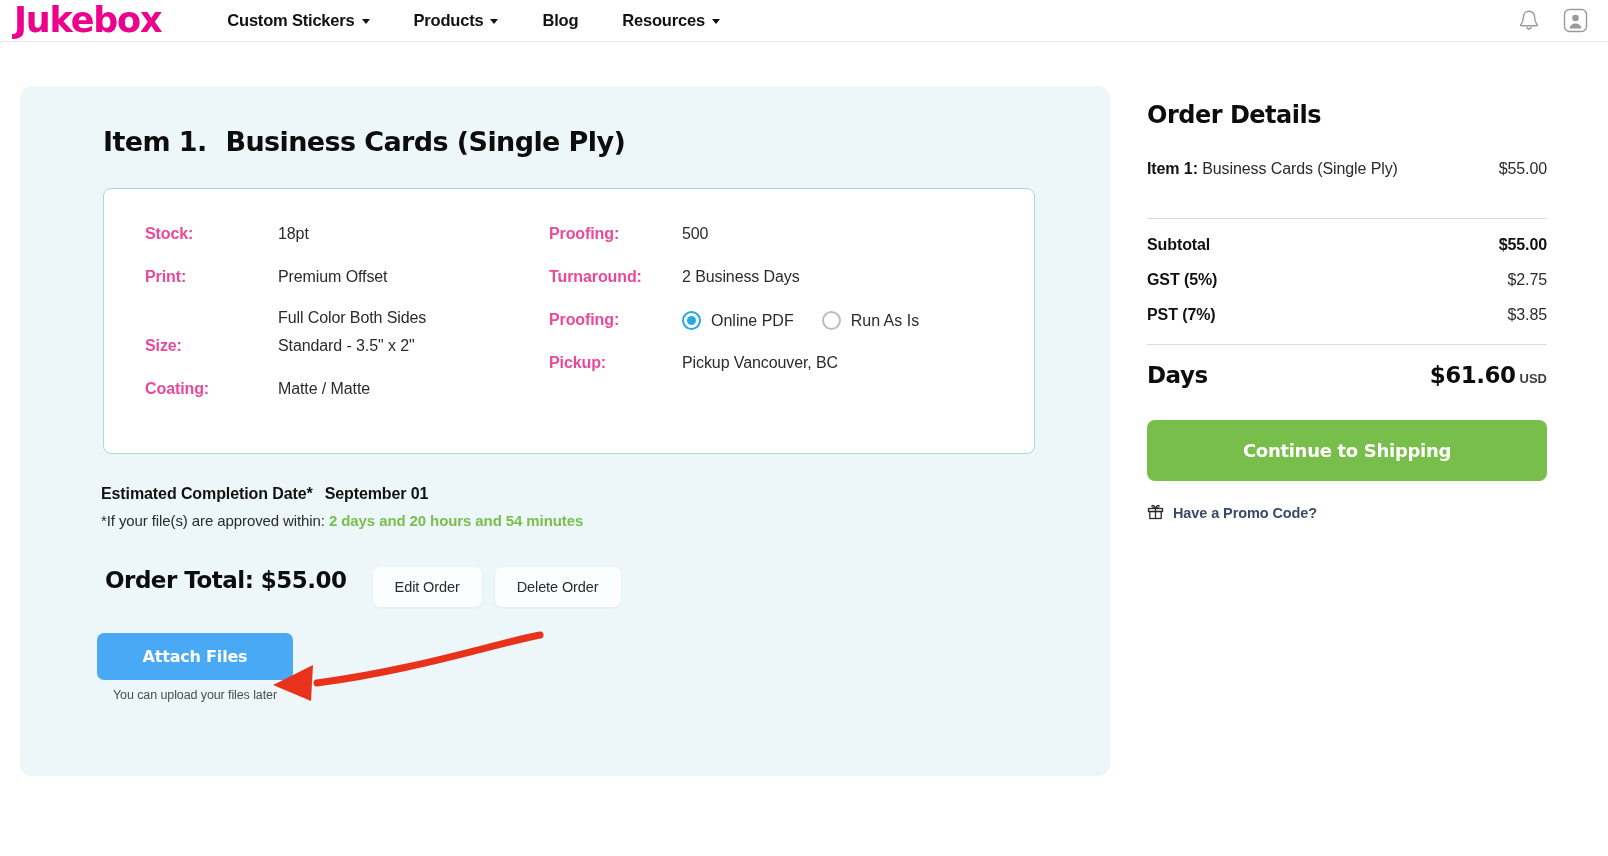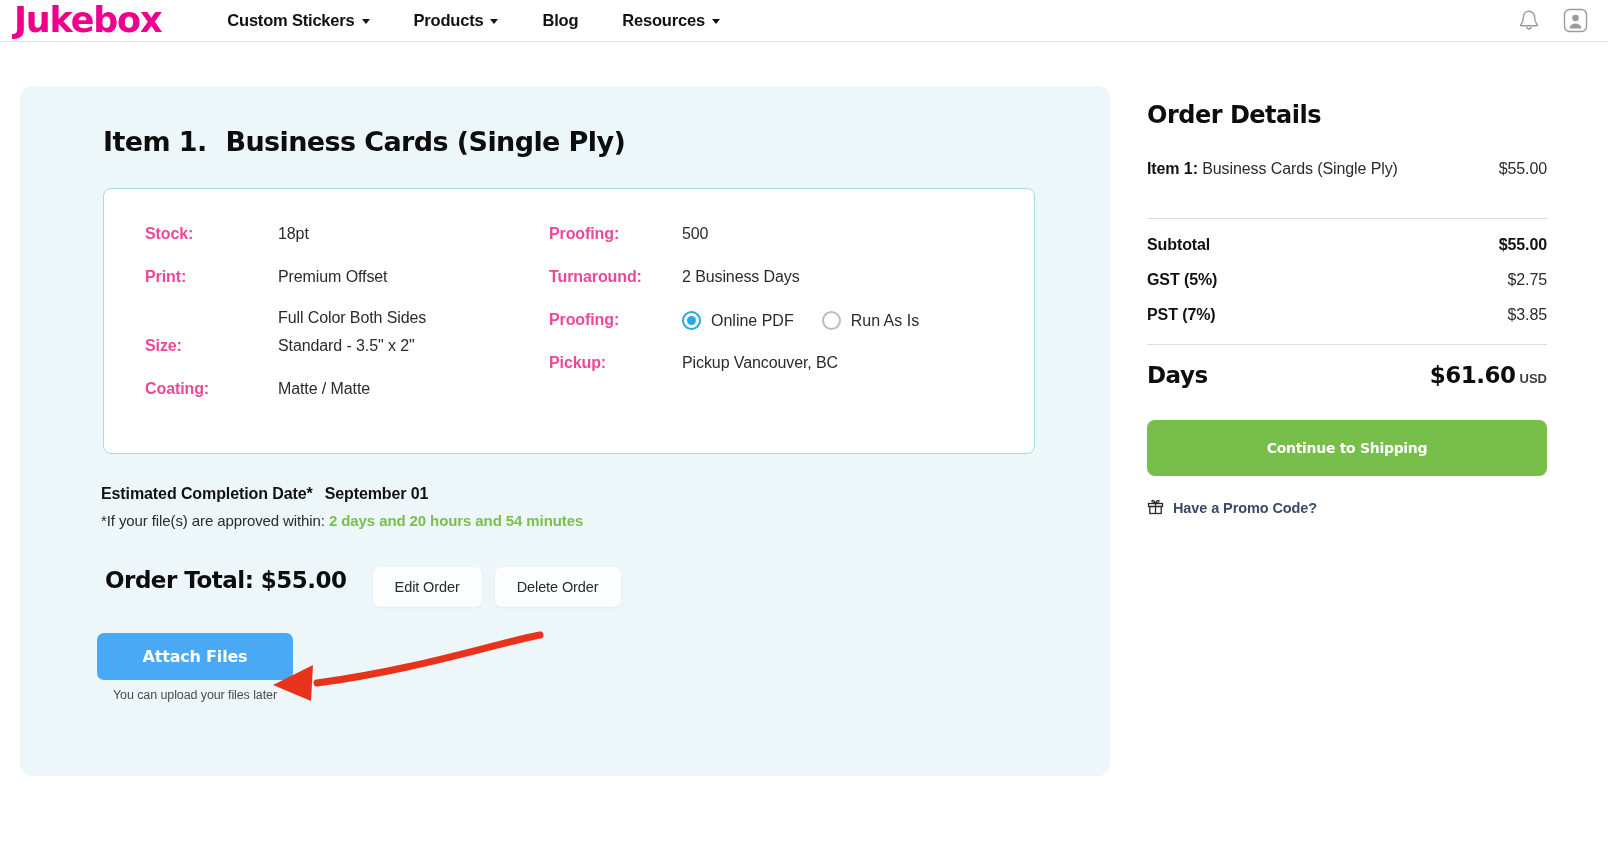--- a/index.html
+++ b/index.html
@@ -266,21 +266,21 @@
   .od-total .cur {
     font-size: 13px; font-weight: bold; color: #3d3d3d;
     margin-left: 4px; letter-spacing: 0;
   }
 
   .cta-btn {
     display: block; width: 100%;
     margin-top: 32px;
     background: #77bf4a;
     border: none; border-radius: 8px;
-    color: #ffffff; font-size: 14px; font-weight: bold;
+    color: #ffffff; font-size: 18px; font-weight: bold;
     padding: 20px 12px; cursor: pointer;
     font-family: "DejaVu Sans", sans-serif;
     letter-spacing: -0.3px;
   }
   .promo {
     display: flex; align-items: center; gap: 9px;
     margin-top: 22px; cursor: pointer;
   }
   .promo-text {
     font-size: 14.5px; font-weight: bold; color: #3b4a66;

